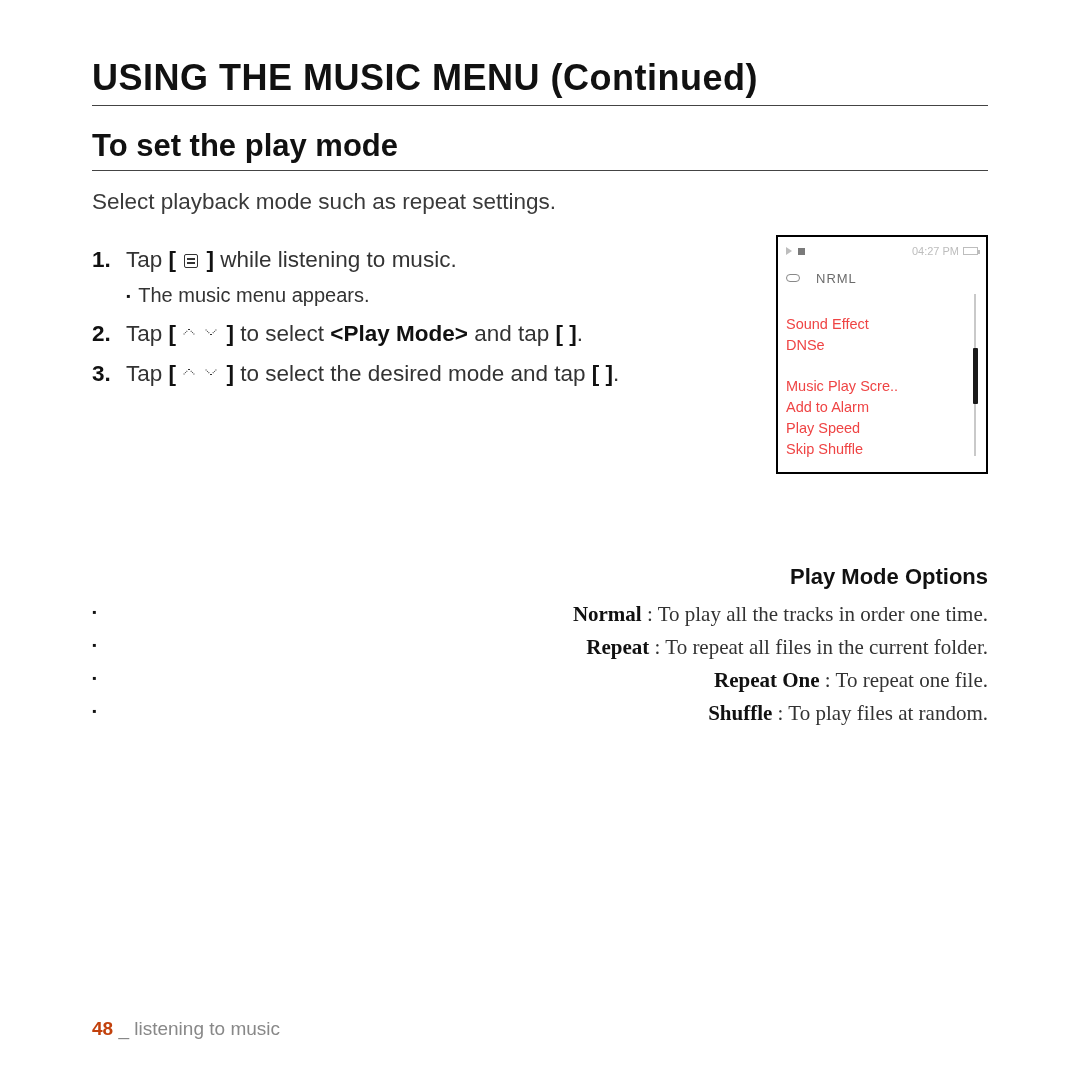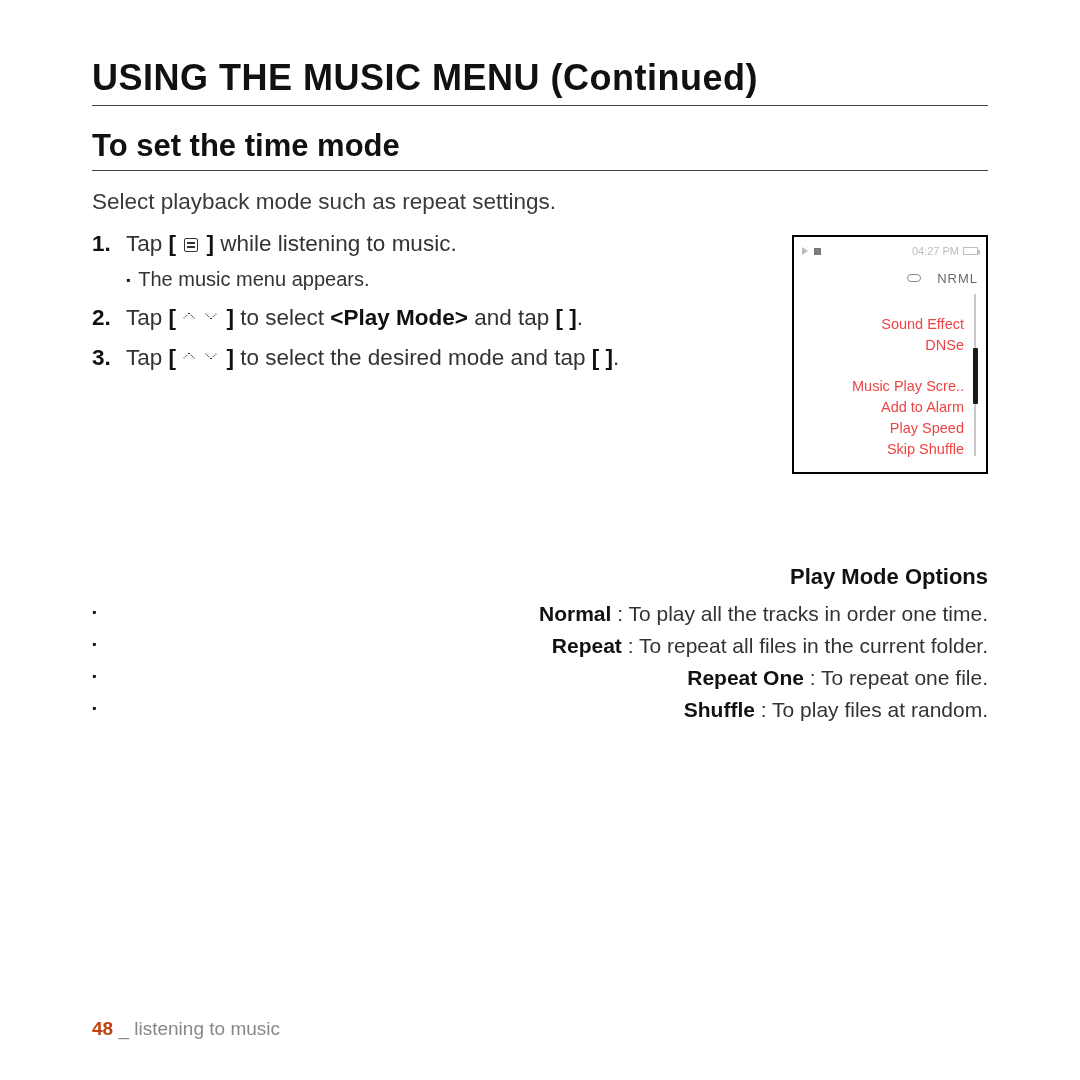--- a/index.html
+++ b/index.html
@@ -46,20 +46,21 @@
     align-items: flex-start;
   }
   .instructions {
     flex: 1;
   }
   ol.steps {
     list-style: none;
     counter-reset: step;
     font-size: 22.5px;
     color: #333;
+    margin-top: 16px;
   }
   ol.steps > li {
     counter-increment: step;
     position: relative;
     padding-left: 34px;
     margin-bottom: 10px;
     line-height: 1.35;
   }
   ol.steps > li::before {
     content: counter(step) ".";
@@ -132,28 +133,27 @@
     border-top: 1.5px dotted #333;
     transform: rotate(45deg);
   }
   .updown .caret.down::before {
     transform: rotate(225deg);
     top: -2px;
   }
 
   
   .device {
-    width: 196px;
+    width: 212px;
     border: 2px solid #000;
     flex-shrink: 0;
     padding: 6px 8px 12px 8px;
     font-size: 14px;
     color: #8a8a8a;
     margin-top: 6px;
-    text-align: right;
   }
   .device .statusbar {
     display: flex;
     justify-content: space-between;
     align-items: center;
     font-size: 11px;
     color: #bdbdbd;
     margin-bottom: 4px;
     height: 16px;
   }
@@ -245,20 +245,21 @@
   }
   ul.opts {
     list-style: none;
     font-size: 21px;
     color: #333;
   }
   ul.opts li {
     position: relative;
     padding-left: 20px;
     margin-bottom: 8px;
+    font-family: Liberation Serif, serif;
   }
   ul.opts li::before {
     content: "▪";
     position: absolute;
     left: 0;
     top: 3px;
     font-size: 12px;
     color: #111;
   }
 
@@ -273,21 +274,21 @@
   .footer b.page-num {
     color: #c2410c;
     font-weight: bold;
   }
 </style>
 </head>
 <body>
 
 <div class="page">
   <h1 class="heading">USING THE MUSIC MENU (Continued)</h1>
-  <h2 class="subheading">To set the time mode</h2>
+  <h2 class="subheading">To set the play mode</h2>
   <p class="intro">Select playback mode such as repeat settings.</p>
 
   <div class="cols">
     <div class="instructions">
       <ol class="steps">
         <li>
           <span class="tap">Tap </span><b>[ <span class="icon-menu"></span> ]</b><span> while listening to music.</span>
           <span class="sub">The music menu appears.</span>
         </li>
         <li>

